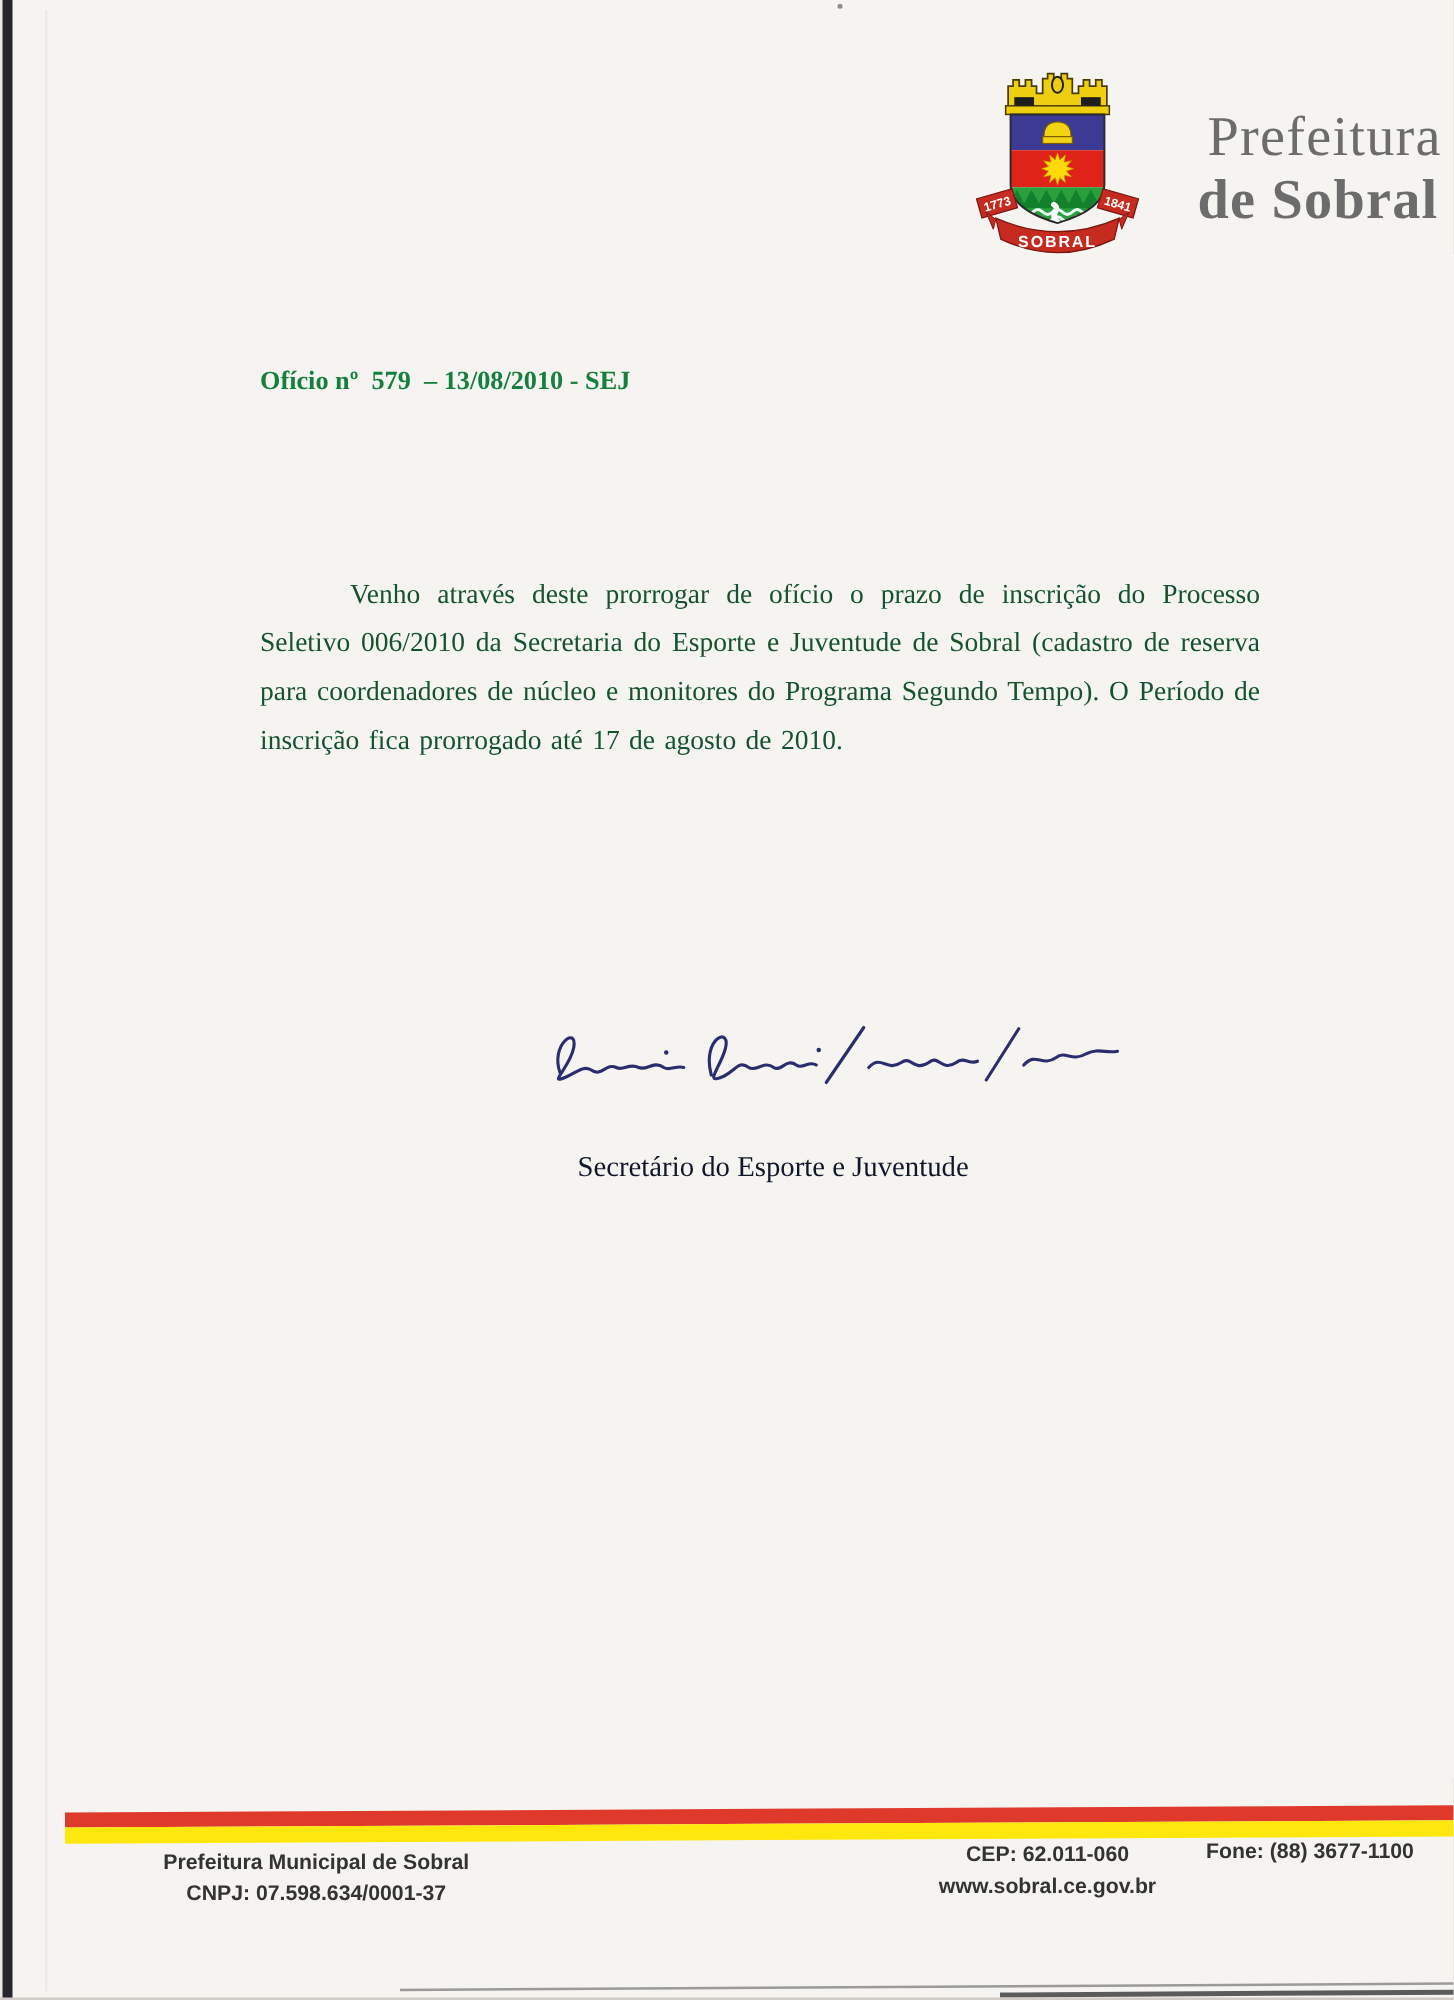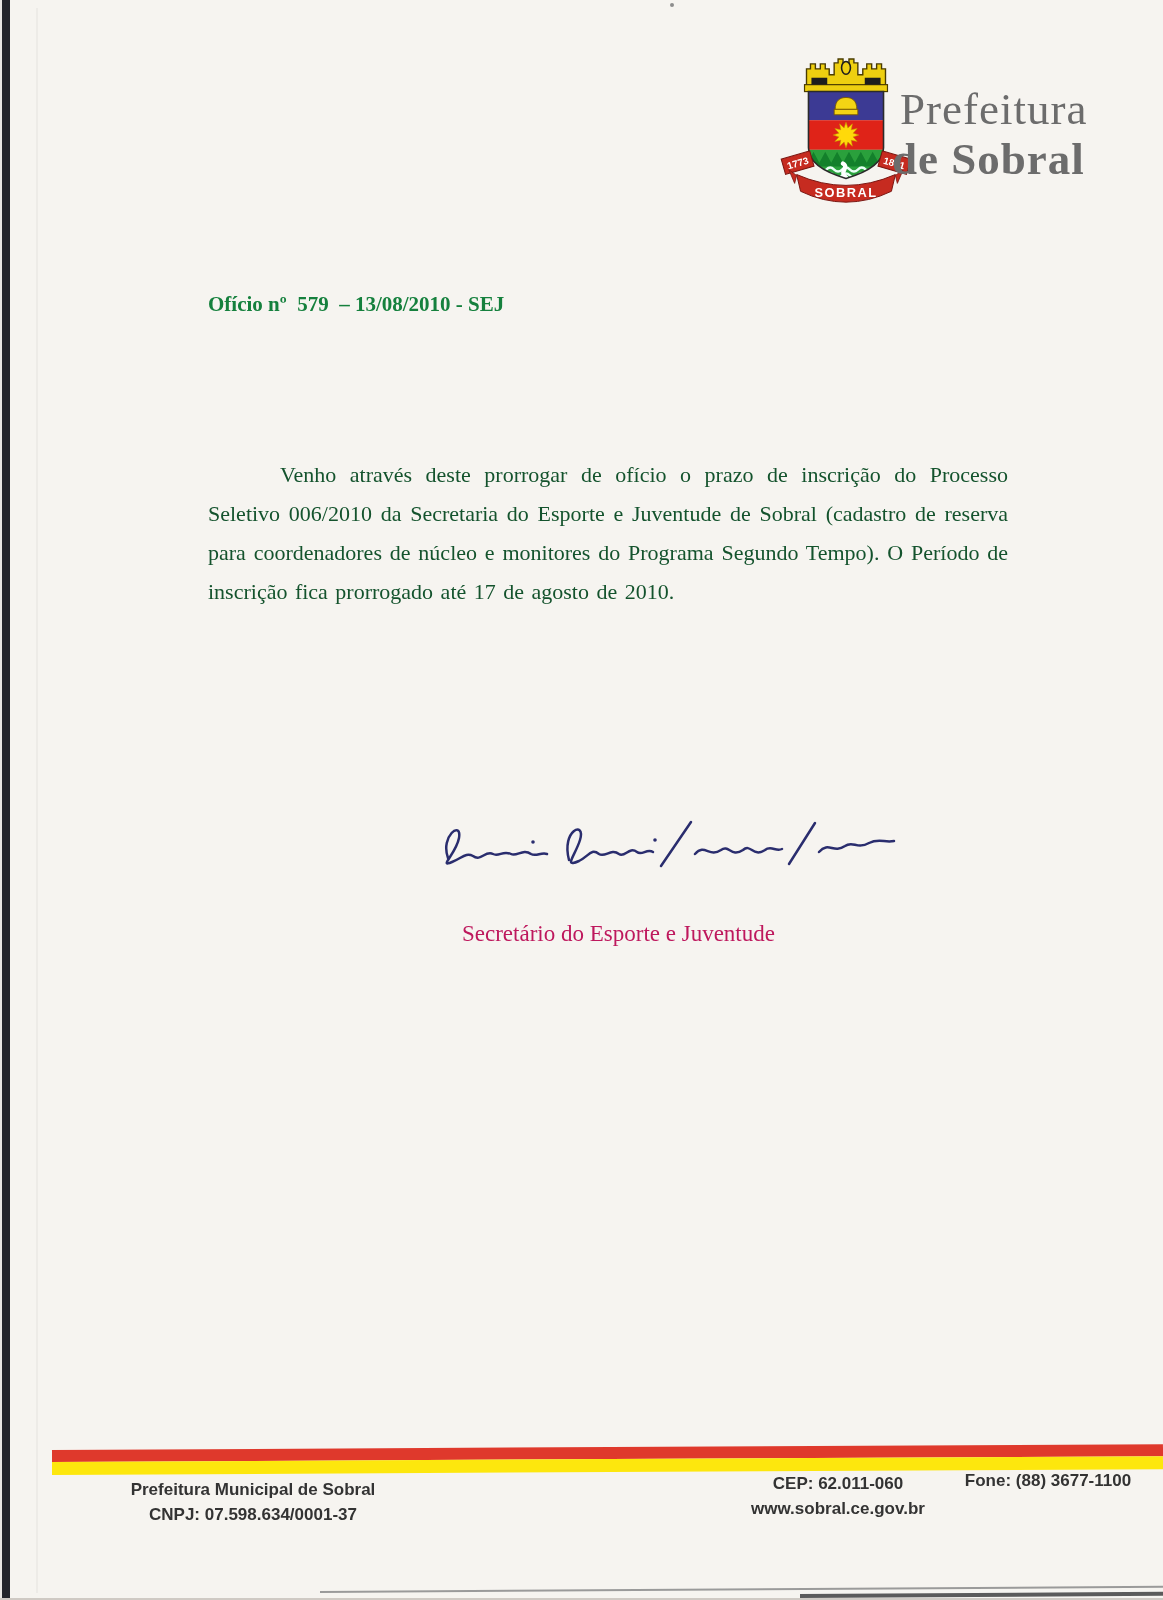--- a/index.html
+++ b/index.html
@@ -16,21 +16,21 @@
   .scan-strip-outer{position:absolute;left:0;top:0;width:2px;height:100%;background:#e9e7e3;}
   .scan-shadow-vert{position:absolute;left:36px;top:8px;width:2px;height:1585px;background:rgba(0,0,0,0.035);}
   .scan-dot{position:absolute;left:670px;top:3px;width:4px;height:4px;border-radius:50%;background:#8d8d8d;}
   .scan-line-bottom{position:absolute;left:320px;top:1591px;width:843px;height:2px;background:#9a9a9a;transform:rotate(-0.35deg);transform-origin:left center;}
   .scan-line-bottom2{position:absolute;left:800px;top:1594px;width:363px;height:4px;background:#5b5b5b;transform:rotate(-0.35deg);transform-origin:left center;}
   .scan-edge-bottom{position:absolute;left:0;bottom:0;width:100%;height:2px;background:#cfcac4;}
 
   
   .crest{position:absolute;left:779px;top:57px;width:134px;height:158px;}
   .org-name{
-    position:absolute;left:900px;top:84px;
+    position:absolute;left:966px;top:84px;
     font-size:45px;line-height:50px;color:#6c6c6c;
     letter-spacing:1px;white-space:nowrap;
   }
 
   
   .reference{
     position:absolute;left:208px;top:268px;
     font-size:21px;font-weight:bold;white-space:pre;color:#15803d;margin-top:24px;
   }
   .body-text{
@@ -40,21 +40,21 @@
   }
 
   
   .signature-svg{position:absolute;left:432px;top:810px;width:465px;height:80px;}
   .signer-name{
     position:absolute;left:443px;top:856px;
     font-size:23px;font-weight:bold;color:#15152a;white-space:nowrap;
   }
   .signer-title{
     position:absolute;left:462px;top:921px;
-    font-size:23px;color:#be185d;white-space:nowrap;
+    font-size:23px;color:#0f172a;white-space:nowrap;
   }
 
   
   .stripe-red{position:absolute;left:52px;top:1450px;width:1111px;height:12px;background:#df392c;transform:rotate(-0.3deg);transform-origin:left center;}
   .stripe-yellow{position:absolute;left:52px;top:1462px;width:1111px;height:13px;background:#fde70d;transform:rotate(-0.3deg);transform-origin:left center;}
   .footer-col{
     position:absolute;
     transform:translateX(-50%);
     font-family:"Liberation Sans", sans-serif;
     font-weight:bold;font-size:17px;line-height:25px;

